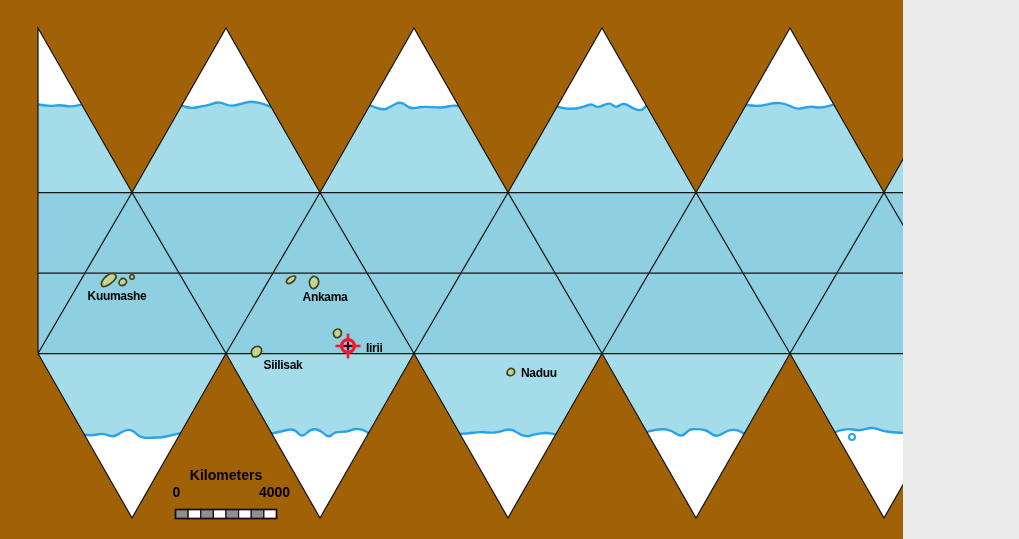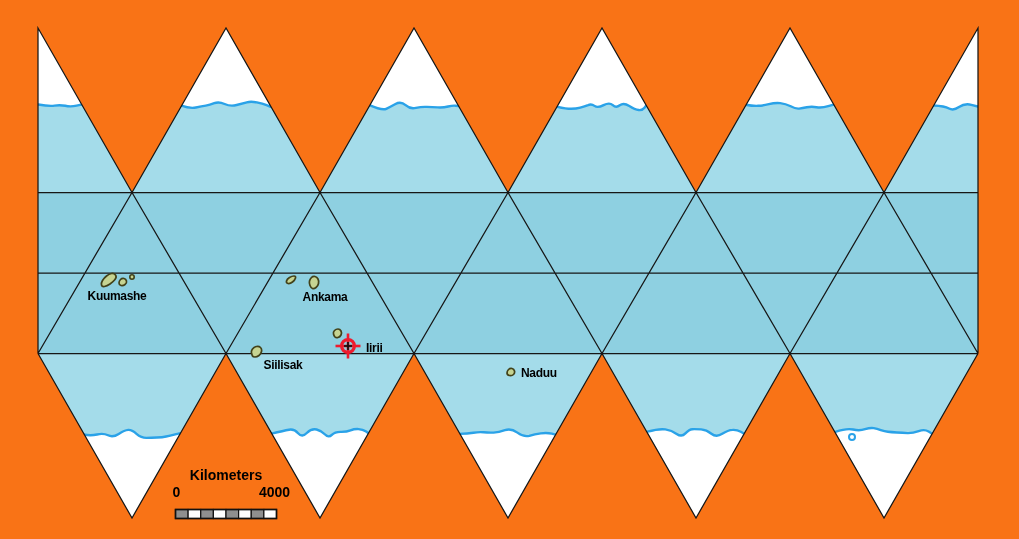--- a/index.html
+++ b/index.html
@@ -1,17 +1,17 @@
 <!DOCTYPE html>
 <html><head>
 <meta charset="utf-8">
 <style>
   html,body{margin:0;padding:0;}
   body{background:#ececec;font-family:"Liberation Sans", sans-serif;}
-  .stage{position:relative;width:1019px;height:539px;background:#f97316;overflow:hidden;}
+  .stage{position:relative;width:903px;height:539px;background:#a16207;overflow:hidden;}
   svg{display:block;}
   text{font-family:"Liberation Sans","DejaVu Sans",sans-serif;}
   .island-label{font-weight:bold;font-size:12px;letter-spacing:-0.3px;fill:#000;}
   .scale-title{font-weight:bold;font-size:14px;fill:#000;}
   .scale-tick{font-weight:bold;font-size:14px;fill:#000;}
 </style>
 </head>
 <body>
 
 <div class="stage">

